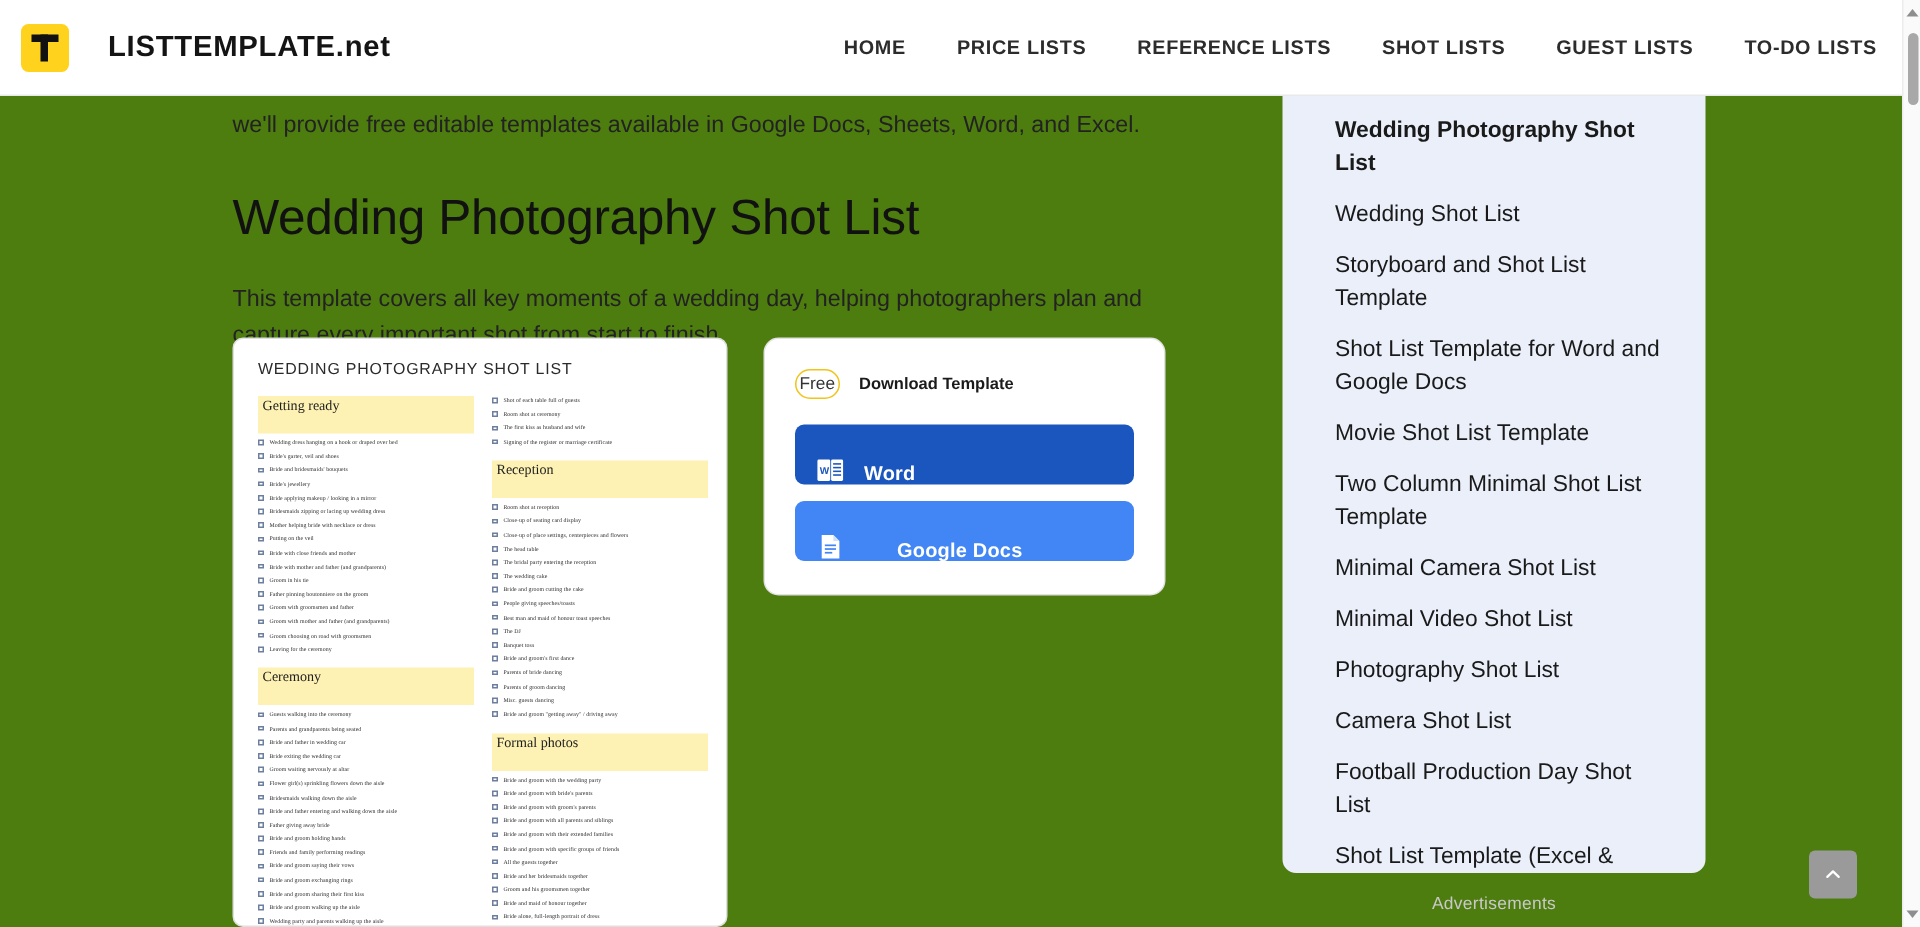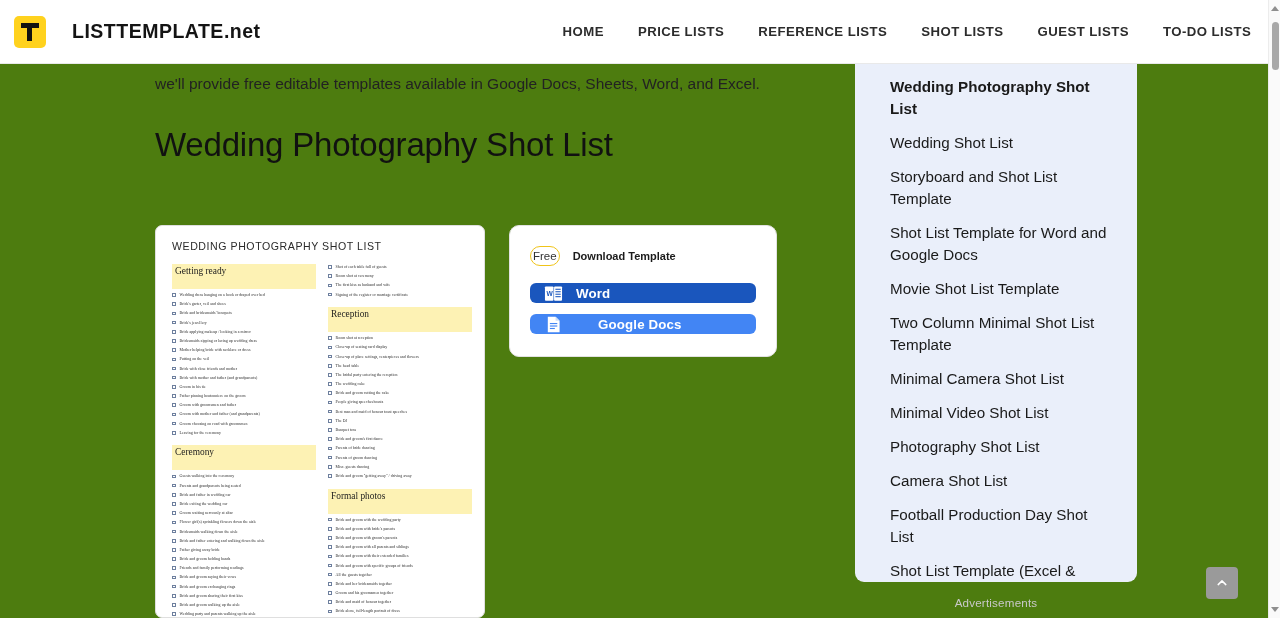--- a/index.html
+++ b/index.html
@@ -208,23 +208,23 @@
     color: #333333;
     background: #ffffff;
   }
   .dl-heading {
     font-size: 11px;
     font-weight: 700;
     color: #1b1b1b;
   }
   .dl-btn {
     display: flex;
-    align-items: center;
+    align-items: flex-end;
     gap: 13px;
-    height: 20px;
+    height: 40px;
     border-radius: 6px;
     padding: 0 14px;
     margin-bottom: 11px;
     cursor: pointer;
     border: none;
     width: 100%;
     font-family: "Liberation Sans", sans-serif;
   }
   .dl-btn:last-child { margin-bottom: 0; gap: 35px; }
   .dl-btn-word { background: #1a56bd; }
@@ -341,20 +341,21 @@
     <a class="nav-item">CLASS LISTS</a>
   </nav>
 
 </header>
 
 <div class="page-body">
 
   <div class="article">
     <p class="lead-tail">we'll provide free editable templates available in Google Docs, Sheets, Word, and Excel.</p>
     <h1 class="article-title">Wedding Photography Shot List</h1>
+    <p class="article-desc">This template covers all key moments of a wedding day, helping photographers plan and capture every important shot from start to finish.</p>
   </div>
 
   <div class="preview-row">
 
     <div class="doc-card">
       <div class="doc-title">WEDDING PHOTOGRAPHY SHOT LIST</div>
       <div class="doc-cols">
         <div class="doc-col" id="doc-left">
             <div class="doc-section-head">Getting ready</div>
             <ul class="doc-list">

